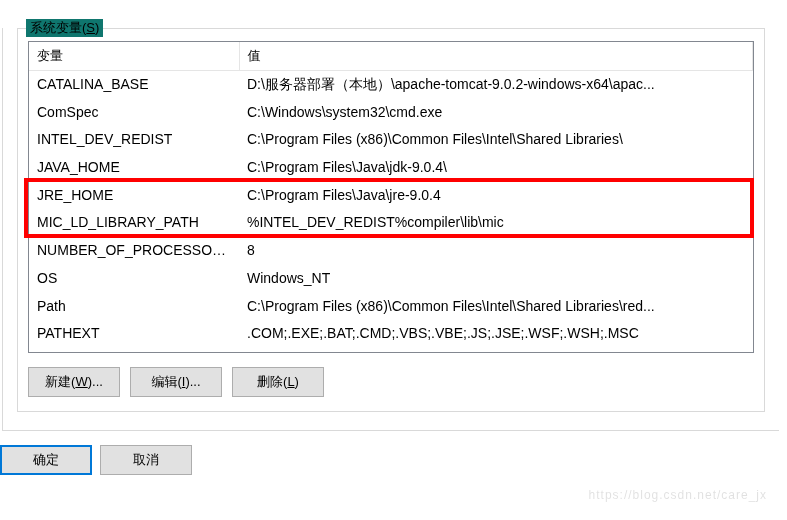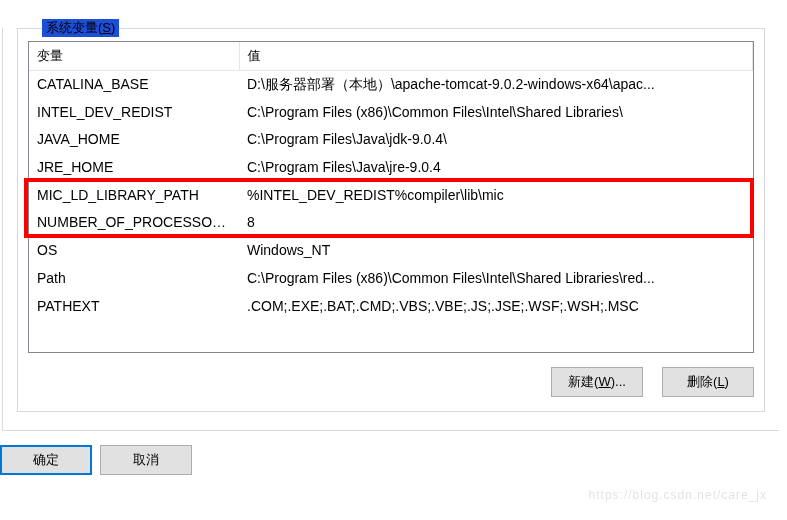--- a/index.html
+++ b/index.html
@@ -21,22 +21,22 @@
     }
     .fieldset {
       border: 1px solid #d9d9d9;
       margin-top: 28px;
       padding: 12px 10px 14px 10px;
       position: relative;
     }
     .legend {
       position: absolute;
       top: -10px;
-      left: 24px;
-      background: #1d4ed8;
+      left: 8px;
+      background: #0f766e;
       padding: 0 4px;
       font-size: 13px;
     }
     .legend u { text-decoration: underline; }
     .table-wrap {
       border: 1px solid #828790;
       height: 312px;
       overflow-y: scroll;
       overflow-x: hidden;
       background: #fff;
@@ -62,22 +62,21 @@
     td {
       padding: 3px 8px;
       font-size: 14px;
       white-space: nowrap;
       overflow: hidden;
       text-overflow: ellipsis;
       line-height: 1.55;
     }
     .btn-row {
       display: flex;
-      justify-content: flex-end;
-      gap: 19px;
+      gap: 10px;
       margin-top: 14px;
     }
     .btn {
       min-width: 92px;
       padding: 5px 14px;
       border: 1px solid #adadad;
       background: #e1e1e1;
       font-size: 13px;
       font-family: inherit;
       cursor: pointer;
@@ -128,20 +127,24 @@
             <th>变量</th>
             <th>值</th>
           </tr>
         </thead>
         <tbody id="rows">
             <tr>
               <td>CATALINA_BASE</td>
               <td>D:\服务器部署（本地）\apache-tomcat-9.0.2-windows-x64\apac...</td>
             </tr>
             <tr>
+              <td>ComSpec</td>
+              <td>C:\Windows\system32\cmd.exe</td>
+            </tr>
+            <tr>
               <td>INTEL_DEV_REDIST</td>
               <td>C:\Program Files (x86)\Common Files\Intel\Shared Libraries\</td>
             </tr>
             <tr>
               <td>JAVA_HOME</td>
               <td>C:\Program Files\Java\jdk-9.0.4\</td>
             </tr>
             <tr>
               <td>JRE_HOME</td>
               <td>C:\Program Files\Java\jre-9.0.4</td>
@@ -168,20 +171,23 @@
             </tr>
           </tbody>
       </table>
     </div>
 
     <div class="btn-row">
       <button class="btn">
         <span>新建(</span><u>W</u><span>)...</span>
       </button>
       <button class="btn">
+        <span>编辑(</span><u>I</u><span>)...</span>
+      </button>
+      <button class="btn">
         <span>删除(</span><u>L</u><span>)</span>
       </button>
     </div>
   </div>
 </div>
 
 <div class="footer-btns">
   <button class="btn primary">确定</button>
   <button class="btn">取消</button>
 </div>

